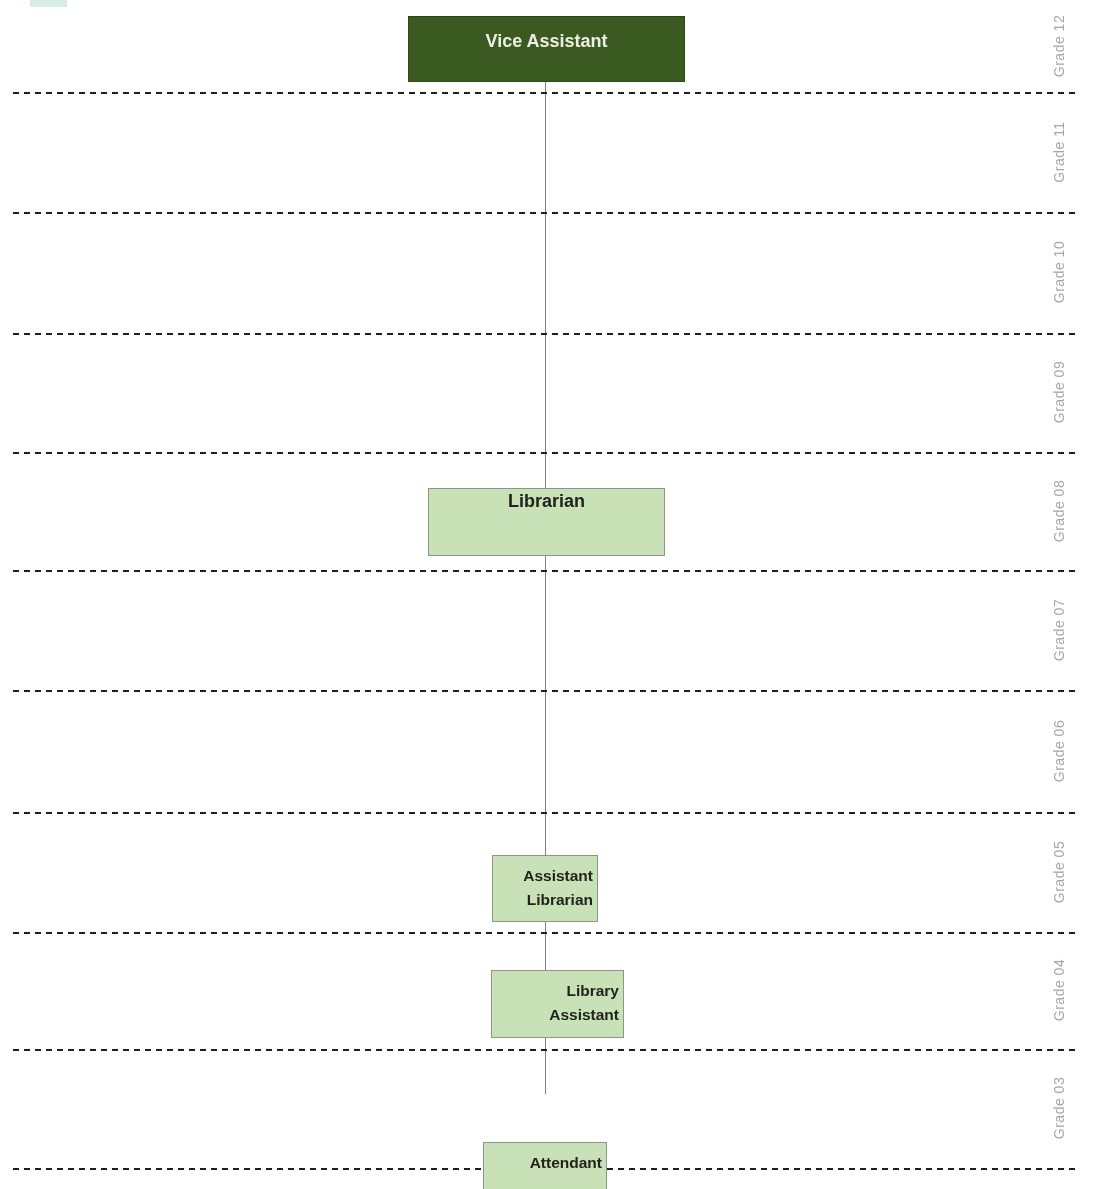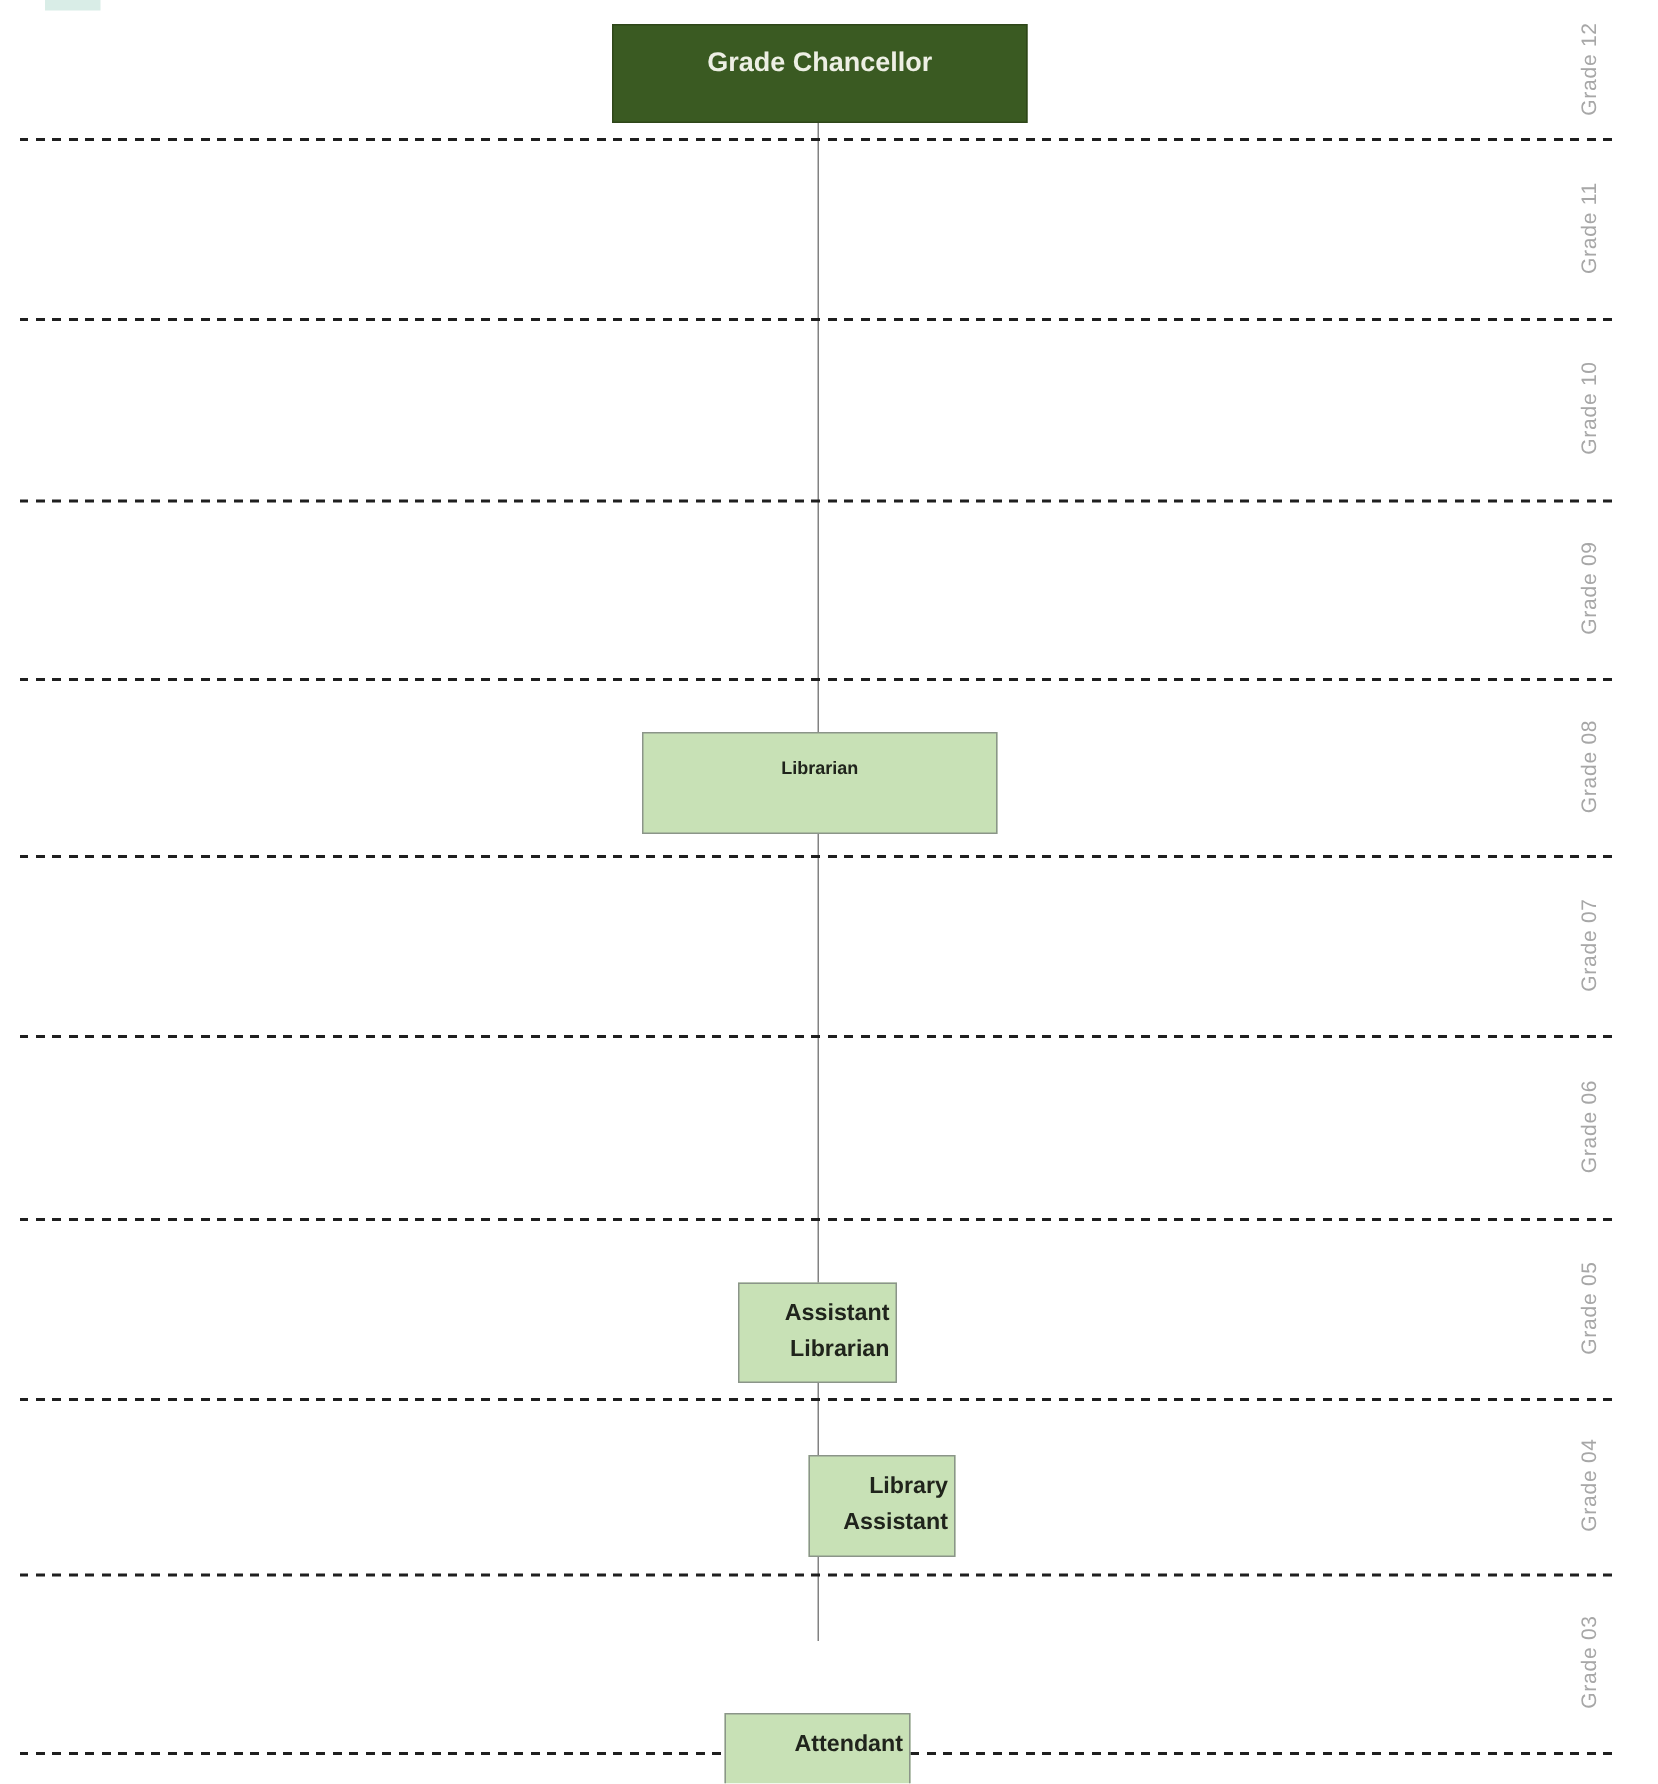--- a/index.html
+++ b/index.html
@@ -62,35 +62,35 @@
     background: #3a5a22;
     border: 1px solid #2e4619;
     color: #edefe4;
     font-size: 18px;
     padding-top: 12px;
   }
   .node.light {
     background: #c8e1b6;
     border: 1px solid #8b9589;
     color: #20241c;
-    font-size: 12px;
-    padding-top: 11px;
+    font-size: 18px;
+    padding-top: 0;
   }
   .node.light.small {
     font-size: 15.5px;
     padding-top: 8px;
     padding-left: 4px;
     padding-right: 4px;
     text-align: right;
   }
   .n-vc  { left: 408px; top: 16px;   width: 277px; height: 66px; }
   .n-lib { left: 428px; top: 488px;  width: 237px; height: 68px; }
   .n-dep { left: 432px; top: 612px;  width: 230px; height: 70px; }
   .n-asl { left: 492px; top: 855px;  width: 106px; height: 67px; }
-  .n-lba { left: 491px; top: 970px;  width: 98px; height: 68px; margin-left: 48px; }
+  .n-lba { left: 491px; top: 970px;  width: 133px; height: 68px; }
   .n-att { left: 483px; top: 1094px; width: 124px; height: 68px; padding-top: 10px; margin-top: 48px; }
 </style>
 </head>
 <body>
 
 <div class="canvas">
 
   <div class="top-artifact"></div>
 
   <div class="vline"></div>
@@ -110,19 +110,19 @@
   <div class="grade-label" style="top:152px">Grade 11</div>
   <div class="grade-label" style="top:272px">Grade 10</div>
   <div class="grade-label" style="top:392px">Grade 09</div>
   <div class="grade-label" style="top:511px">Grade 08</div>
   <div class="grade-label" style="top:630px">Grade 07</div>
   <div class="grade-label" style="top:751px">Grade 06</div>
   <div class="grade-label" style="top:872px">Grade 05</div>
   <div class="grade-label" style="top:990px">Grade 04</div>
   <div class="grade-label" style="top:1108px">Grade 03</div>
 
-  <div class="node dark n-vc">Grade Chancellor</div>
+  <div class="node dark n-vc">Vice Assistant</div>
   <div class="node light n-lib">Librarian</div>
   <div class="node light small n-asl">Assistant Librarian</div>
   <div class="node light small n-lba">Library Assistant</div>
   <div class="node light small n-att">Attendant</div>
 
 </div>
 
 </body></html>

